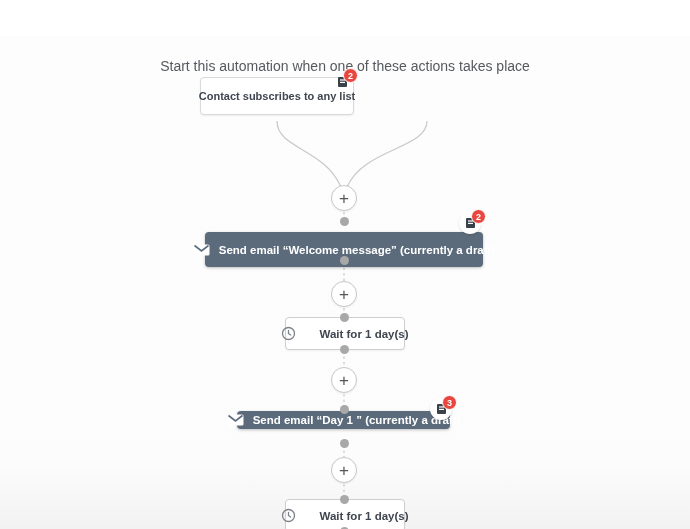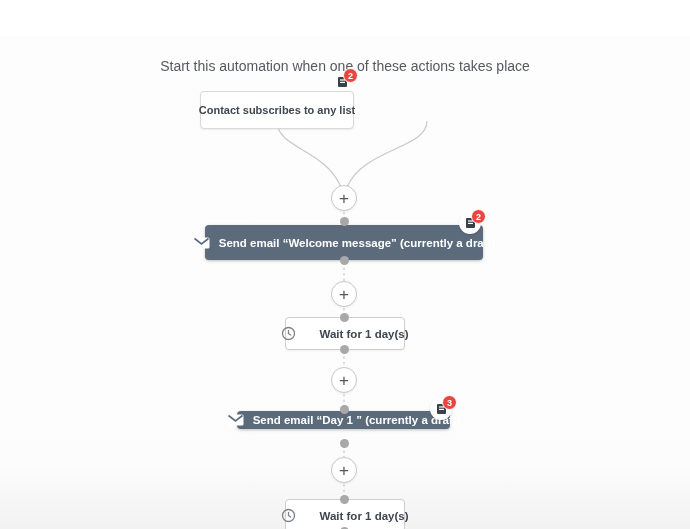--- a/index.html
+++ b/index.html
@@ -95,21 +95,21 @@
     <line x1="344" y1="272" x2="344" y2="281" stroke="#c9c9c9" stroke-width="1.2" stroke-dasharray="2.5 3"></line>
     <line x1="344" y1="315" x2="344" y2="332" stroke="#c9c9c9" stroke-width="1.2" stroke-dasharray="2.5 3"></line>
     <line x1="344" y1="358" x2="344" y2="374" stroke="#c9c9c9" stroke-width="1.2" stroke-dasharray="2.5 3"></line>
     <line x1="344" y1="409" x2="344" y2="422" stroke="#c9c9c9" stroke-width="1.2" stroke-dasharray="2.5 3"></line>
     <line x1="344" y1="448" x2="344" y2="463" stroke="#c9c9c9" stroke-width="1.2" stroke-dasharray="2.5 3"></line>
     <line x1="344" y1="497" x2="344" y2="515" stroke="#c9c9c9" stroke-width="1.2" stroke-dasharray="2.5 3"></line>
   </svg>
 
   <div class="flow-title">Start this automation when one of these actions takes place</div>
 
-  <div class="node trigger-box" style="left:200px;top:55px;width:154px;height:38px;">
+  <div class="node trigger-box" style="left:200px;top:41px;width:154px;height:38px;">
     <span>Contact subscribes to any list</span>
   </div>
   <div class="badge" style="left:331px;top:35px;">
     <span class="chip" style="background:transparent;box-shadow:none;">
       <span class="icon">
         <svg width="11" height="12" viewBox="0 0 11 12">
             <rect x="1" y="1" width="9" height="10" rx="1" fill="#3a4149"></rect>
             <rect x="3" y="3.4" width="5" height="1.2" fill="#fff"></rect>
             <rect x="3" y="5.8" width="5" height="1.2" fill="#fff"></rect>
           </svg>
@@ -117,21 +117,21 @@
     </span>
     <span class="count">2</span>
   </div>
 
 
   <div class="plus-btn" style="left:331px;top:149px;">
     <span>+</span>
   </div>
 
   <span class="dot" style="left:340px;top:181px;"></span>
-  <div class="node action-dark" style="left:205px;top:189px;width:278px;height:35px;">
+  <div class="node action-dark" style="left:205px;top:196px;width:278px;height:35px;">
     <span class="icon">
       <svg width="17" height="12" viewBox="0 0 17 12">
           <rect x="0.5" y="0.5" width="16" height="11" rx="1.5" fill="#fff"></rect>
           <path d="M1.5,1.5 L8.5,7 L15.5,1.5" fill="none" stroke="#5c6b7c" stroke-width="1.6"></path>
         </svg>
     </span>
     <span>Send email “Welcome message” (currently a draft)</span>
   </div>
   <div class="badge" style="left:459px;top:176px;">
     <span class="chip">

